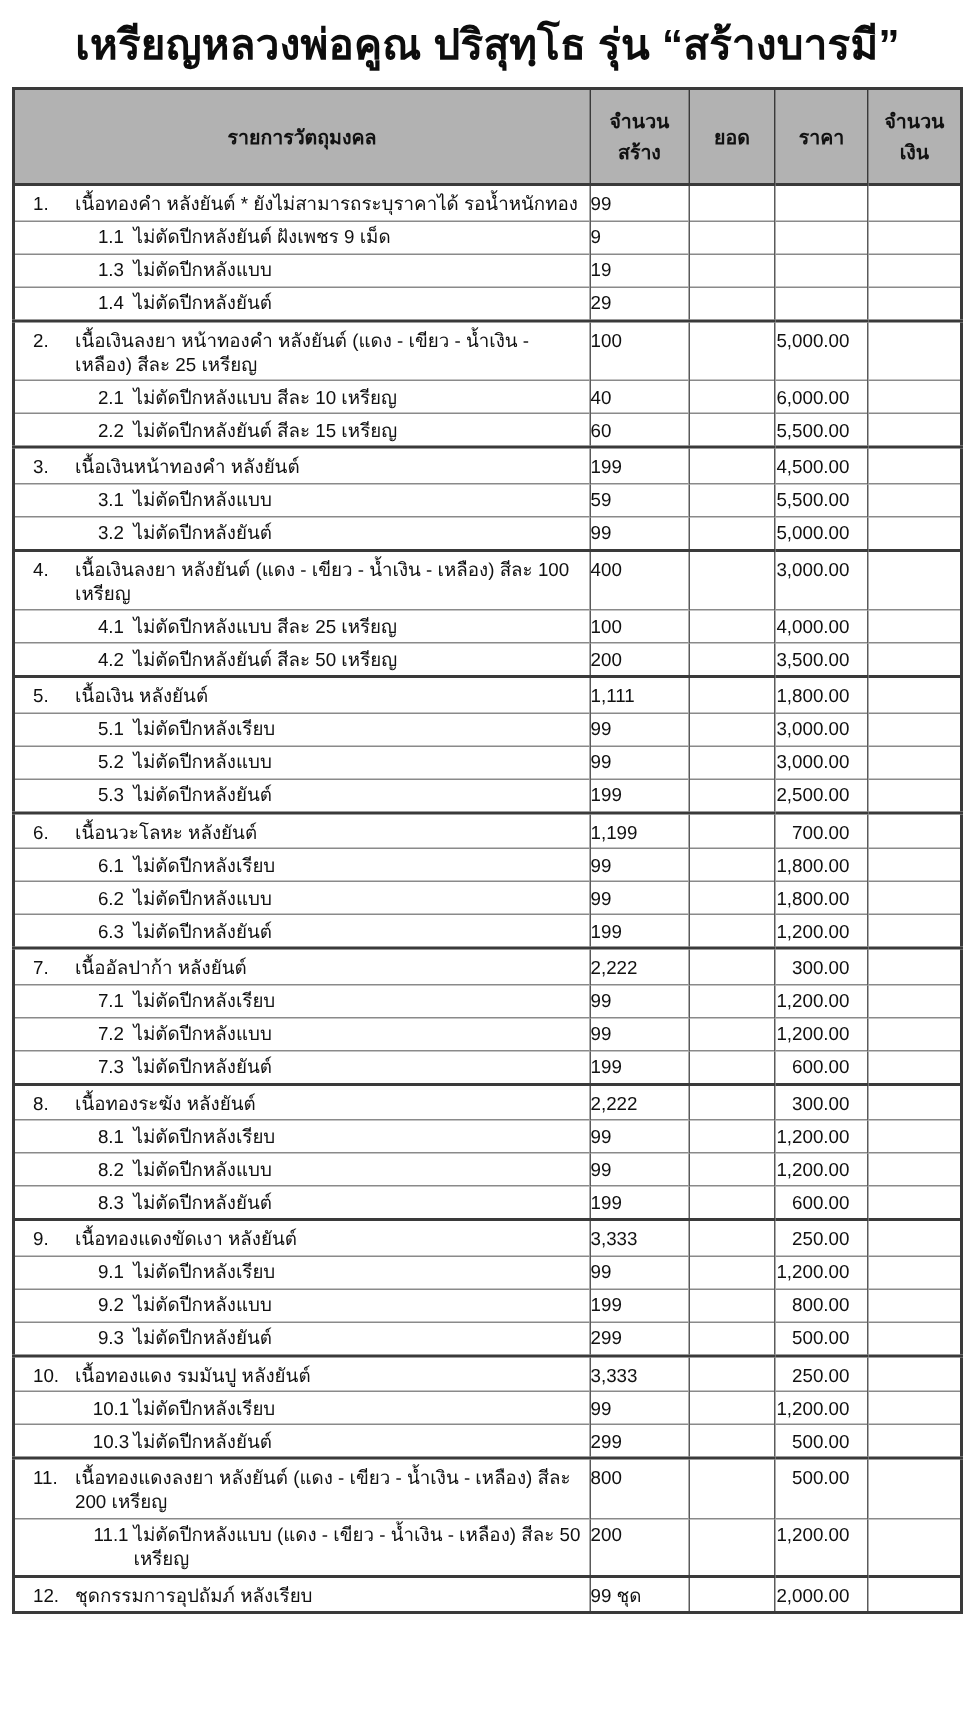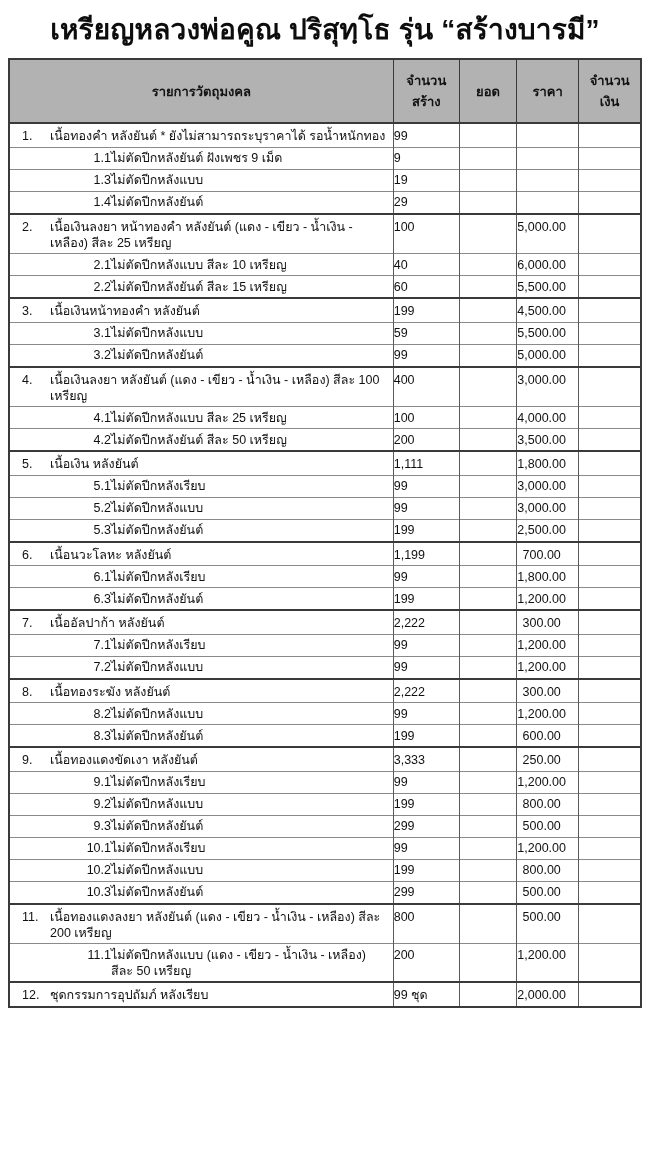--- a/index.html
+++ b/index.html
@@ -26,24 +26,24 @@
     border-left:1px solid #5a5a5a;border-right:1px solid #5a5a5a;
     font-size:12.5px;line-height:16px;vertical-align:top;padding:0;
   }
   tr.sub-row td{border-top:1px solid #8a8a8a;}
   tr.group-row td{border-top:2px solid #3a3a3a;}
   tr.group-row:first-child td{border-top:none;}
   .c-item .item-line{display:flex;align-items:flex-start;}
   tr.group-row .c-item{padding:4px 4px 2.5px 0;}
   tr.sub-row .c-item{padding:2.5px 4px 2.5px 0;}
   tr.group-row .num{flex:0 0 28px;margin-left:12px;text-align:left;}
-  tr.sub-row .num{flex:0 0 30px;margin-left:71px;text-align:right;}
+  tr.sub-row .num{flex:0 0 30px;margin-left:49px;text-align:center;}
   .lab{flex:1 1 auto;}
   .c-qty{text-align:left;padding-right:17px !important;}
-  .c-price{text-align:center;padding-right:12px !important;}
+  .c-price{text-align:right;padding-right:12px !important;}
   tr.group-row .c-qty,tr.group-row .c-price,tr.group-row .c-yod,tr.group-row .c-amount{padding-top:4px;}
   tr.sub-row .c-qty,tr.sub-row .c-price,tr.sub-row .c-yod,tr.sub-row .c-amount{padding-top:2.5px;}
 </style>
 </head>
 <body>
 
 <div class="page">
   <div class="title">เหรียญหลวงพ่อคูณ ปริสุทฺโธ รุ่น “สร้างบารมี”</div>
 
   <table class="main-table">
@@ -288,20 +288,32 @@
             </div>
           </td>
           <td class="c-qty">99</td>
           <td class="c-yod"></td>
           <td class="c-price">1,800.00</td>
           <td class="c-amount"></td>
         </tr>
         <tr class="sub-row">
           <td class="c-item">
             <div class="item-line">
+              <span class="num">6.2</span>
+              <span class="lab">ไม่ตัดปีกหลังแบบ</span>
+            </div>
+          </td>
+          <td class="c-qty">99</td>
+          <td class="c-yod"></td>
+          <td class="c-price">1,800.00</td>
+          <td class="c-amount"></td>
+        </tr>
+        <tr class="sub-row">
+          <td class="c-item">
+            <div class="item-line">
               <span class="num">6.3</span>
               <span class="lab">ไม่ตัดปีกหลังยันต์</span>
             </div>
           </td>
           <td class="c-qty">199</td>
           <td class="c-yod"></td>
           <td class="c-price">1,200.00</td>
           <td class="c-amount"></td>
         </tr>
         <tr class="group-row">
@@ -333,35 +345,59 @@
             <div class="item-line">
               <span class="num">7.2</span>
               <span class="lab">ไม่ตัดปีกหลังแบบ</span>
             </div>
           </td>
           <td class="c-qty">99</td>
           <td class="c-yod"></td>
           <td class="c-price">1,200.00</td>
           <td class="c-amount"></td>
         </tr>
+        <tr class="sub-row">
+          <td class="c-item">
+            <div class="item-line">
+              <span class="num">7.3</span>
+              <span class="lab">ไม่ตัดปีกหลังยันต์</span>
+            </div>
+          </td>
+          <td class="c-qty">199</td>
+          <td class="c-yod"></td>
+          <td class="c-price">600.00</td>
+          <td class="c-amount"></td>
+        </tr>
         <tr class="group-row">
           <td class="c-item">
             <div class="item-line">
               <span class="num">8.</span>
               <span class="lab">เนื้อทองระฆัง หลังยันต์</span>
             </div>
           </td>
           <td class="c-qty">2,222</td>
           <td class="c-yod"></td>
           <td class="c-price">300.00</td>
           <td class="c-amount"></td>
         </tr>
         <tr class="sub-row">
           <td class="c-item">
             <div class="item-line">
+              <span class="num">8.1</span>
+              <span class="lab">ไม่ตัดปีกหลังเรียบ</span>
+            </div>
+          </td>
+          <td class="c-qty">99</td>
+          <td class="c-yod"></td>
+          <td class="c-price">1,200.00</td>
+          <td class="c-amount"></td>
+        </tr>
+        <tr class="sub-row">
+          <td class="c-item">
+            <div class="item-line">
               <span class="num">8.2</span>
               <span class="lab">ไม่ตัดปีกหลังแบบ</span>
             </div>
           </td>
           <td class="c-qty">99</td>
           <td class="c-yod"></td>
           <td class="c-price">1,200.00</td>
           <td class="c-amount"></td>
         </tr>
         <tr class="sub-row">
@@ -417,42 +453,42 @@
             <div class="item-line">
               <span class="num">9.3</span>
               <span class="lab">ไม่ตัดปีกหลังยันต์</span>
             </div>
           </td>
           <td class="c-qty">299</td>
           <td class="c-yod"></td>
           <td class="c-price">500.00</td>
           <td class="c-amount"></td>
         </tr>
+        <tr class="group-row">
+          <td class="c-item">
+            <div class="item-line">
+              <span class="num">10.</span>
+              <span class="lab">เนื้อทองแดง รมมันปู หลังยันต์</span>
+            </div>
+          </td>
+          <td class="c-qty">3,333</td>
+          <td class="c-yod"></td>
+          <td class="c-price">250.00</td>
+          <td class="c-amount"></td>
+        </tr>
         <tr class="sub-row">
           <td class="c-item">
             <div class="item-line">
               <span class="num">10.1</span>
               <span class="lab">ไม่ตัดปีกหลังเรียบ</span>
             </div>
           </td>
           <td class="c-qty">99</td>
           <td class="c-yod"></td>
           <td class="c-price">1,200.00</td>
-          <td class="c-amount"></td>
-        </tr>
-        <tr class="sub-row">
-          <td class="c-item">
-            <div class="item-line">
-              <span class="num">10.2</span>
-              <span class="lab">ไม่ตัดปีกหลังแบบ</span>
-            </div>
-          </td>
-          <td class="c-qty">199</td>
-          <td class="c-yod"></td>
-          <td class="c-price">800.00</td>
           <td class="c-amount"></td>
         </tr>
         <tr class="sub-row">
           <td class="c-item">
             <div class="item-line">
               <span class="num">10.3</span>
               <span class="lab">ไม่ตัดปีกหลังยันต์</span>
             </div>
           </td>
           <td class="c-qty">299</td>

